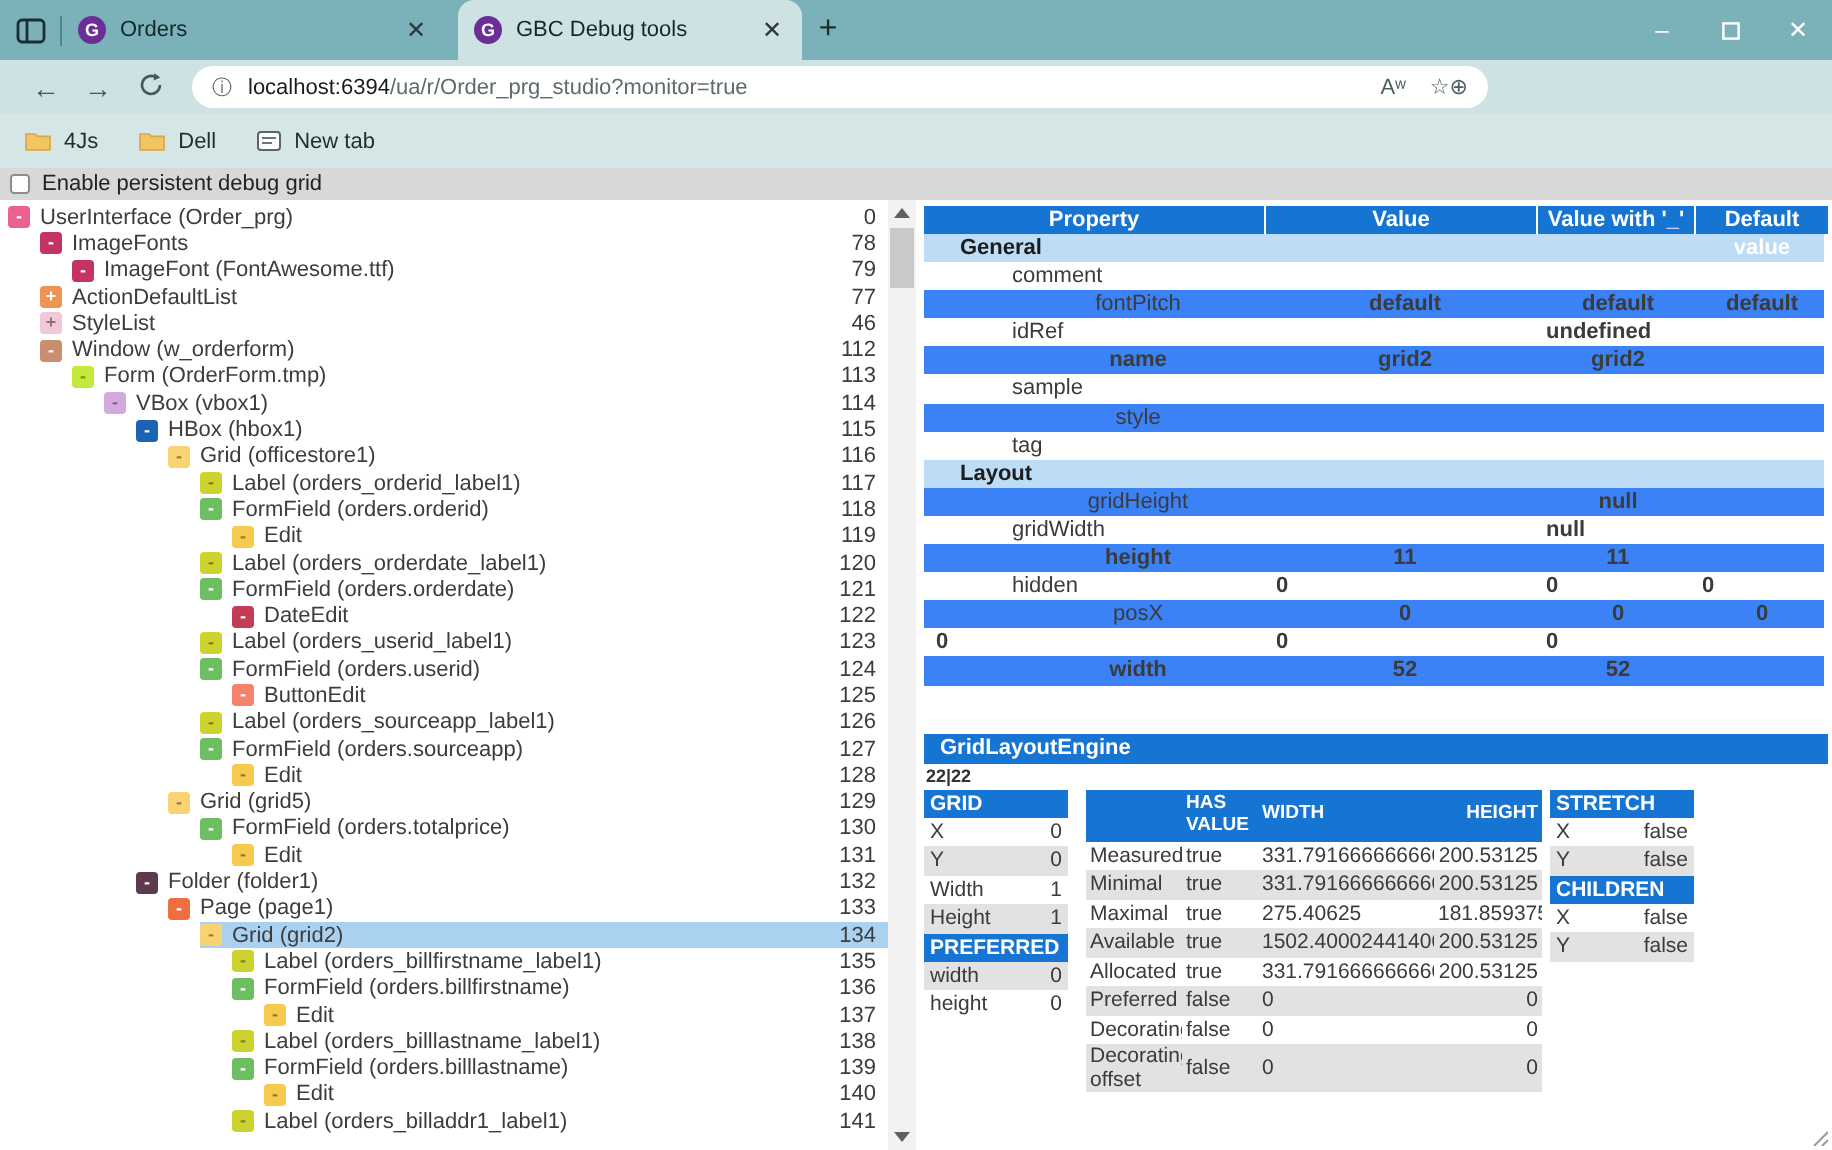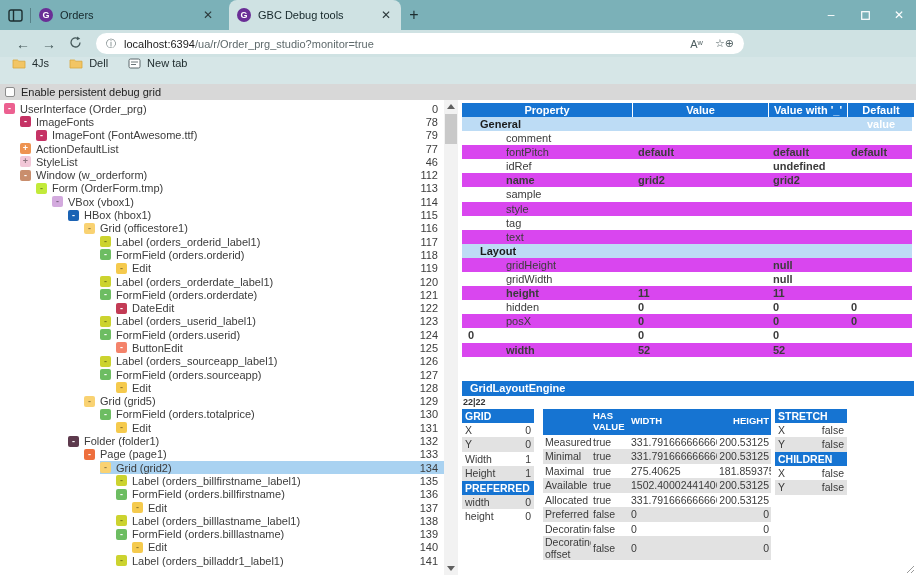--- a/index.html
+++ b/index.html
@@ -28,21 +28,21 @@
   .navbar { height:27px; background:#cfe2e3; display:flex; align-items:center; padding:0 10px; }
   .nav-btn { width:26px; text-align:center; color:#45585a; font-size:14px; }
   .addressbar { width:648px; height:21px; background:#fff; border-radius:11px; margin-left:8px;
     display:flex; align-items:center; padding:0 10px; font-size:11px; }
   .info-icon { color:#5c6b6d; font-size:10px; margin-right:8px; }
   .url-host { color:#1b1b1b; }
   .url-path { color:#5f6a6c;text-align:right; }
   .ab-space { flex:1; }
   .ab-icon { color:#4e5e60; font-size:11px; margin-left:12px; }
 
-  .bookmarks { height:27px; background:#d6e6e7; display:flex; align-items:flex-start;
+  .bookmarks { height:27px; background:#d6e6e7; display:flex; align-items:center;
     padding:0 12px; font-size:11px; color:#222e30; }
   .bm-item { display:flex; align-items:center; margin-right:20px; }
   .bm-item svg { margin-right:6px; }
 
   
   .debugbar { height:16px; background:#d8d8d8; display:flex; align-items:center;
     padding-left:5px; font-size:11px; color:#222; }
   .checkbox { width:10px; height:10px; background:#fdfdfd; border:1px solid #8d8d8d;
     border-radius:2px; margin-right:6px; }
 
@@ -64,21 +64,21 @@
     align-items:center; justify-content:center; }
   .sb-up { top:0; } .sb-down { bottom:0; }
   .sb-thumb { position:absolute; top:14px; left:1px; width:12px; height:30px; background:#c9c9c9; }
 
   .props-panel { flex:1; padding:3px 0 0 4px; position:relative; }
   .prow { display:grid; grid-template-columns:170px 135px 78px 66px; width:450px; }
   .prow.phead { column-gap:1px; background:#fff; }
   .phead .pcell { background:#1674d2; color:#fff; font-weight:bold; font-size:11px;
     text-align:center; height:14px; line-height:14px; }
   .prow.body { height:14.1px; font-size:11px; color:#3b3b3b; align-items:center; }
-  .prow.body.shaded { background:#d946ef; }
+  .prow.body.shaded { background:#3b82f6;text-align:center; }
   .prow.body.bold .pcell { font-weight:bold; }
   .prow.body .pcell { line-height:14.1px; white-space:nowrap; overflow:hidden; }
   .pcell.pname { padding-left:44px; }
   .pcell.pval  { padding-left:6px;font-weight:bold; }
   .prow.section { background:#bddcf5; font-weight:bold; font-size:11px; height:14.1px;
     line-height:14.1px; color:#1c1c1c; }
   .prow.section .pcell { grid-column:1 / -1; padding-left:18px; }
 
   
   .gle { margin-top:24px; width:452px; }
@@ -496,26 +496,20 @@
           <div class="pcell pval"></div>
           <div class="pcell pval"></div>
           <div class="pcell pval"></div>
         </div>
         <div class="prow body">
           <div class="pcell pname">tag</div>
           <div class="pcell pval"></div>
           <div class="pcell pval"></div>
           <div class="pcell pval"></div>
         </div>
-        <div class="prow body shaded">
-          <div class="pcell pname">text</div>
-          <div class="pcell pval"></div>
-          <div class="pcell pval"></div>
-          <div class="pcell pval"></div>
-        </div>
         <div class="prow section">
           <div class="pcell">Layout</div>
         </div>
         <div class="prow body shaded">
           <div class="pcell pname">gridHeight</div>
           <div class="pcell pval"></div>
           <div class="pcell pval">null</div>
           <div class="pcell pval"></div>
         </div>
         <div class="prow body">

